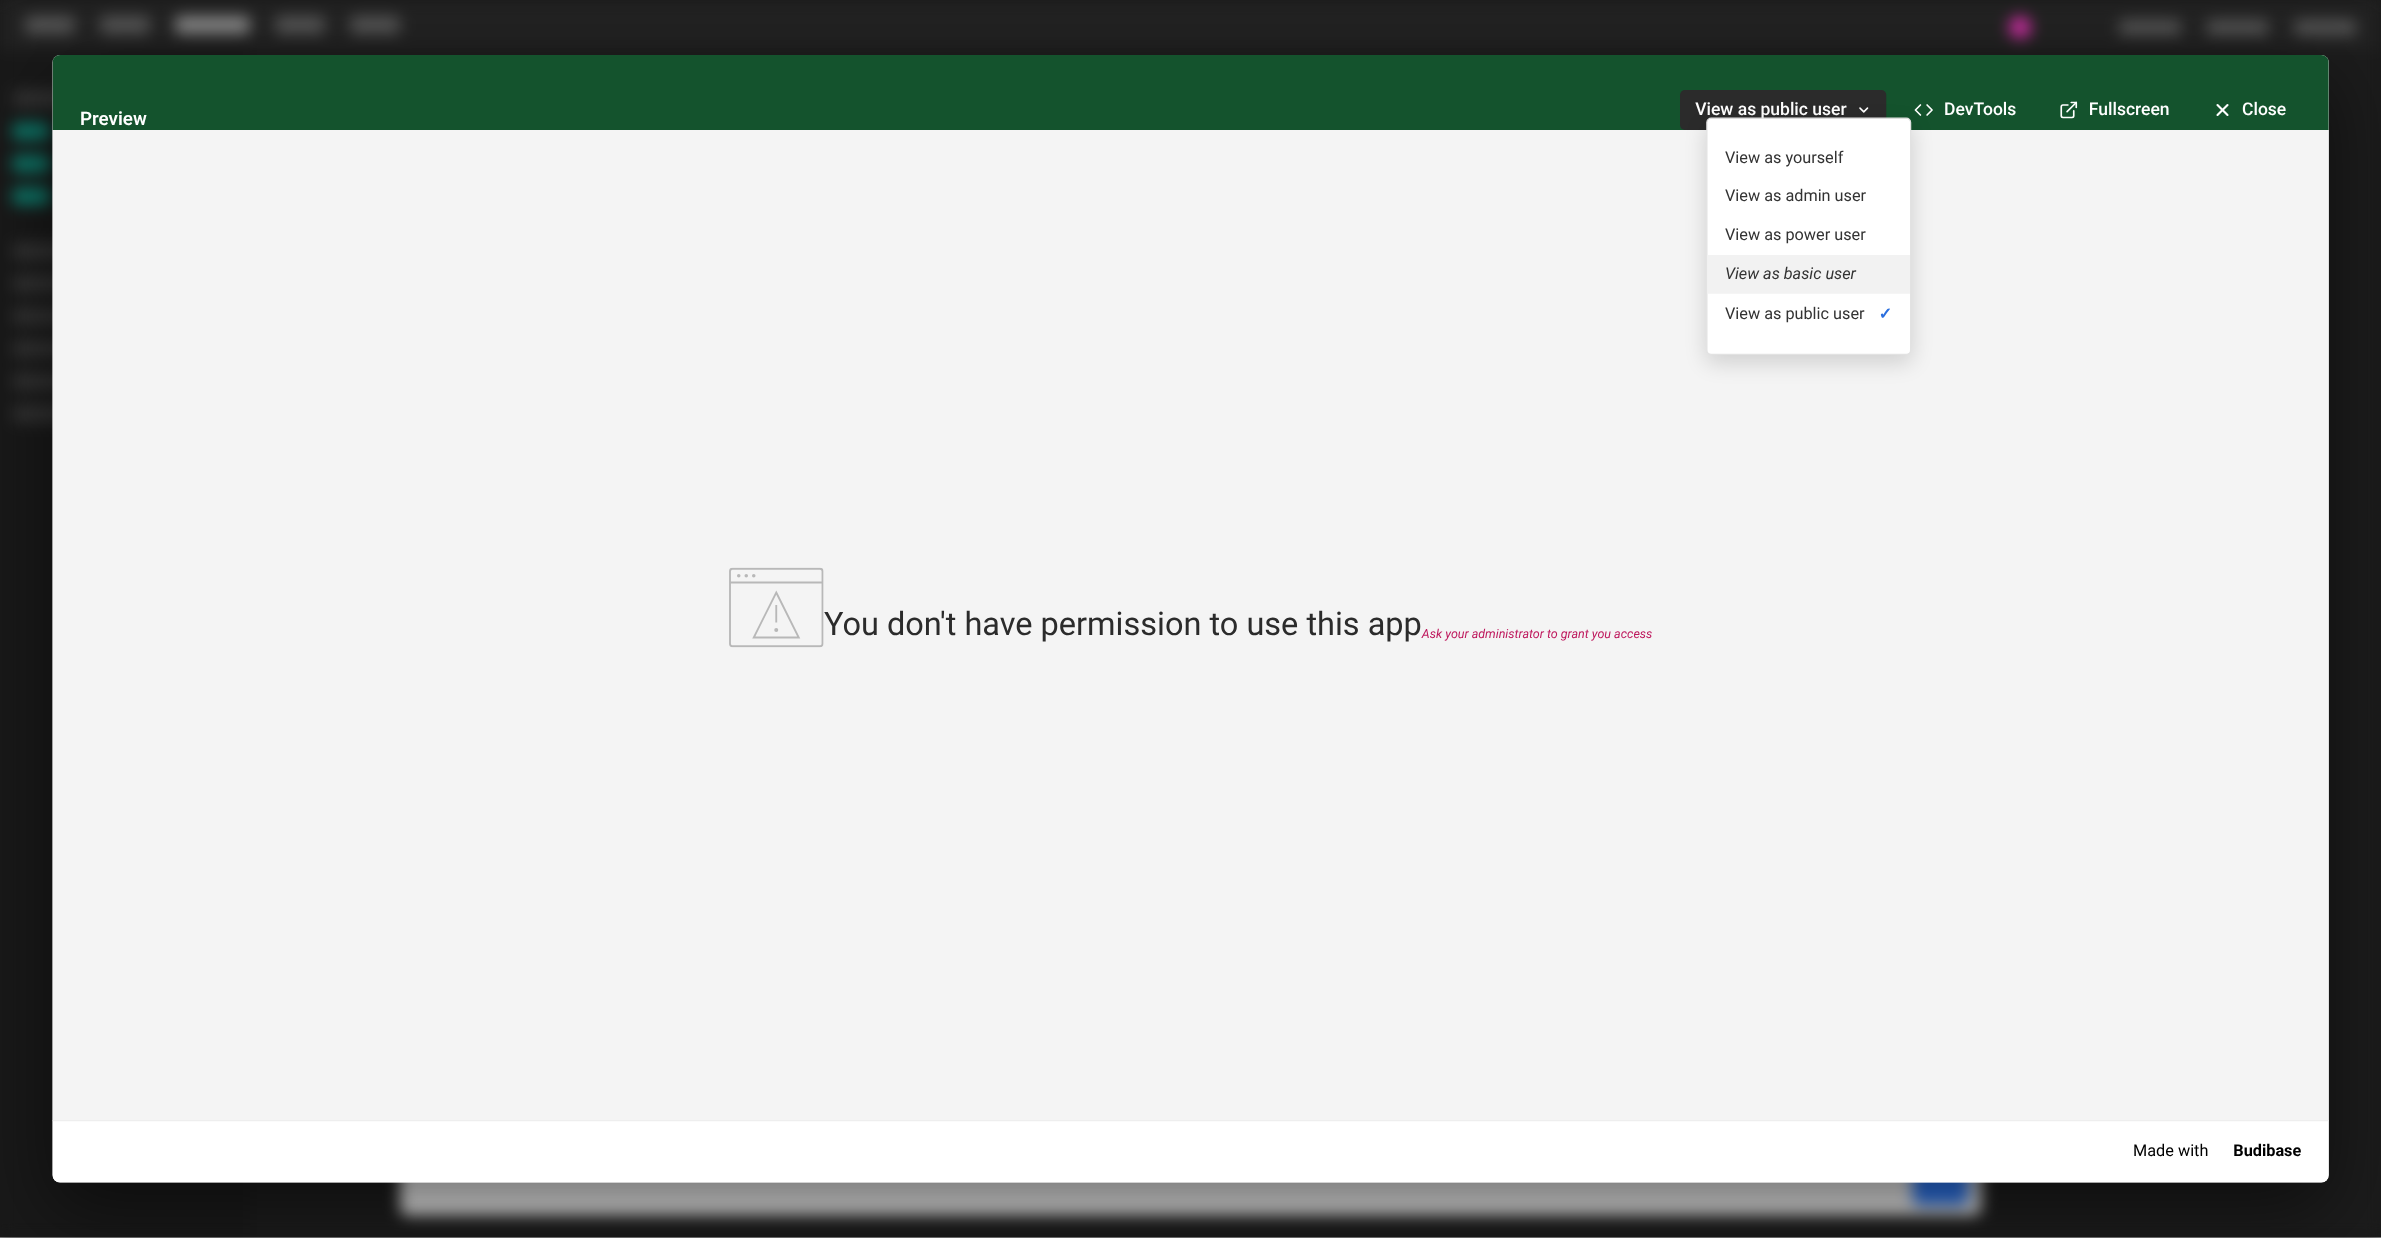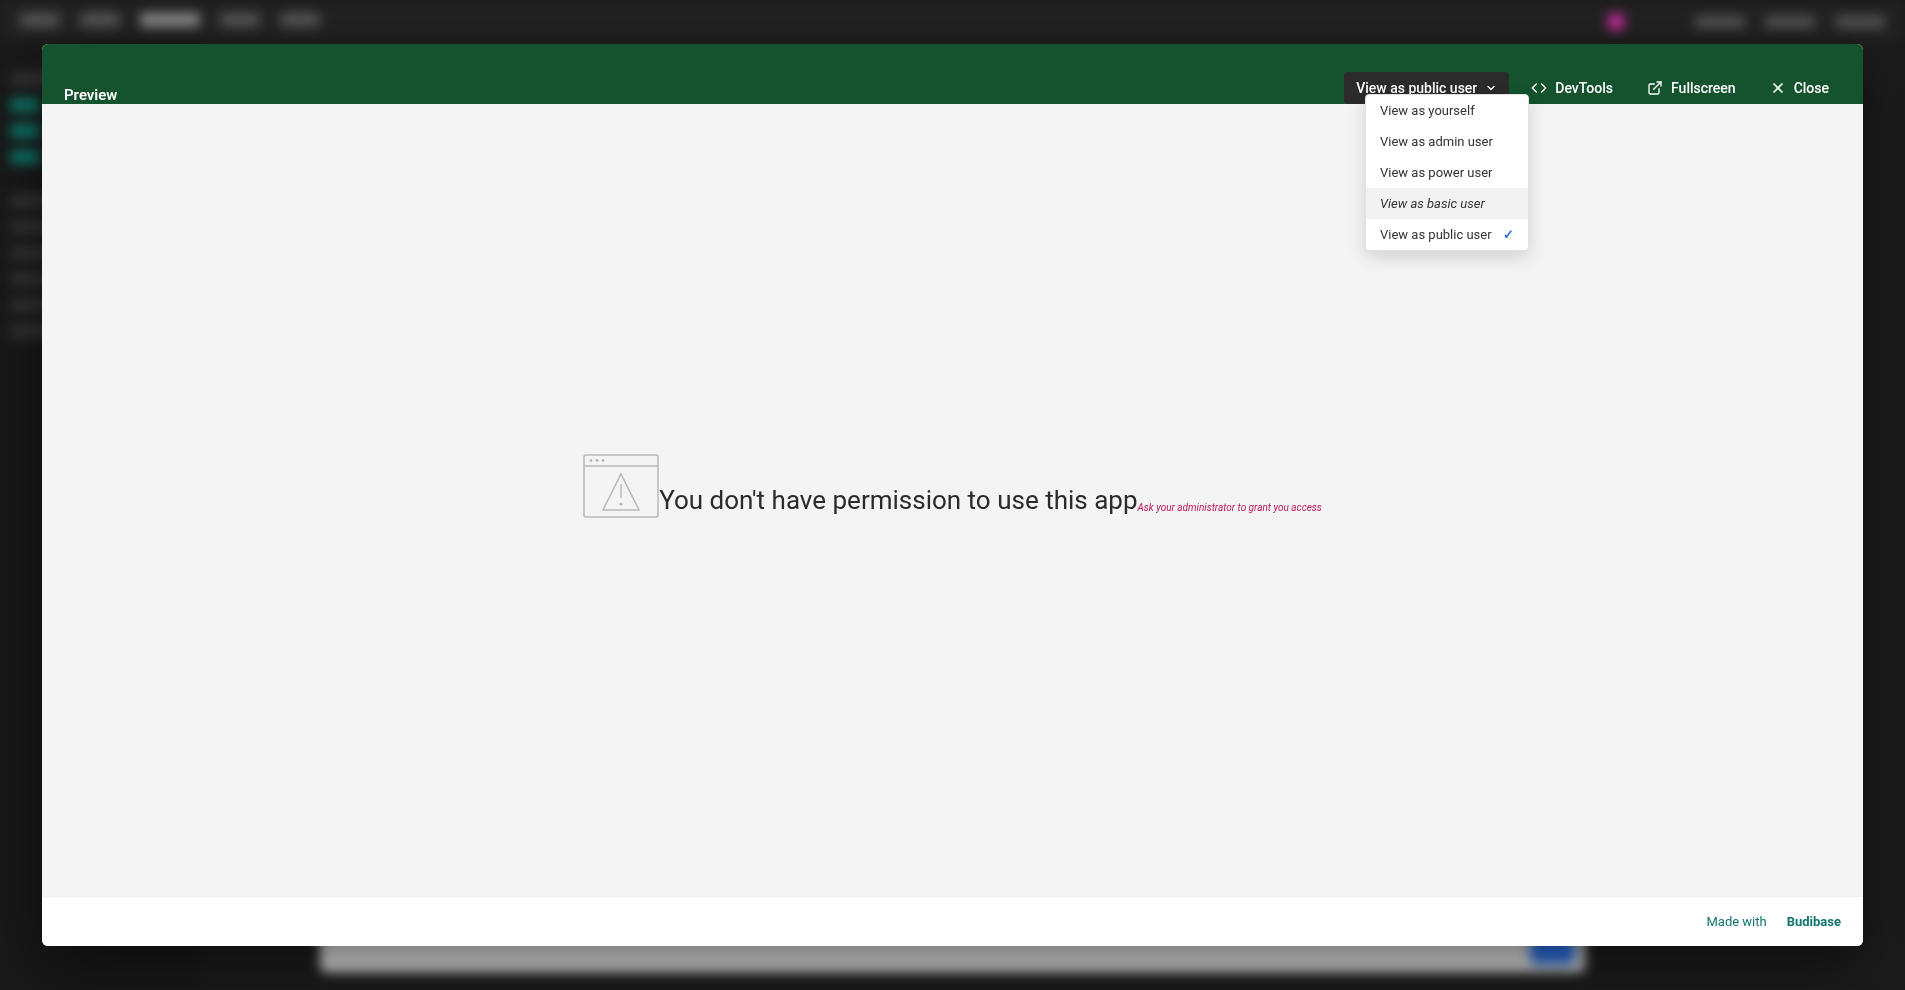--- a/index.html
+++ b/index.html
@@ -78,21 +78,21 @@
   
   .dropdown-menu {
     position:absolute;
     top: 94px;
     right: 376px;
     width: 164px;
     background:#fff;
     border:1px solid #e2e2e2;
     border-radius:4px;
     box-shadow: 0 6px 18px rgba(0,0,0,.15);
-    padding: 0 0;
+    padding: 16px 0;
     font-size: 13px;
     color:#333;
     z-index: 20;
   }
   .dropdown-item {
     display:flex; align-items:center; justify-content:space-between;
     padding: 8px 14px;
     cursor:pointer;
   }
   .dropdown-item:hover, .dropdown-item.hover { background:#f2f2f2;font-style:italic; }
@@ -114,21 +114,21 @@
   .empty-title { font-size: 26px; font-weight:400; color:#2b2b2b; }
   .empty-sub { margin-top:14px; font-style:italic; color:#be185d; font-size:10px; }
 
   
   .modal-footer {
     height: 50px;
     background:#fff;
     border-top:1px solid #eee;
     display:flex; align-items:center; justify-content:flex-end;
     padding: 0 22px;
-    font-size:13px; color:#0f766e;
+    font-size:13px; color:#000000;
   }
   .modal-footer .brand { font-weight:700; margin-left:20px;text-align:right; }
 </style>
 </head>
 <body>
 
 <div class="backdrop">
   <div class="topbar">
     <div class="pill"></div>
       <div class="pill"></div>

